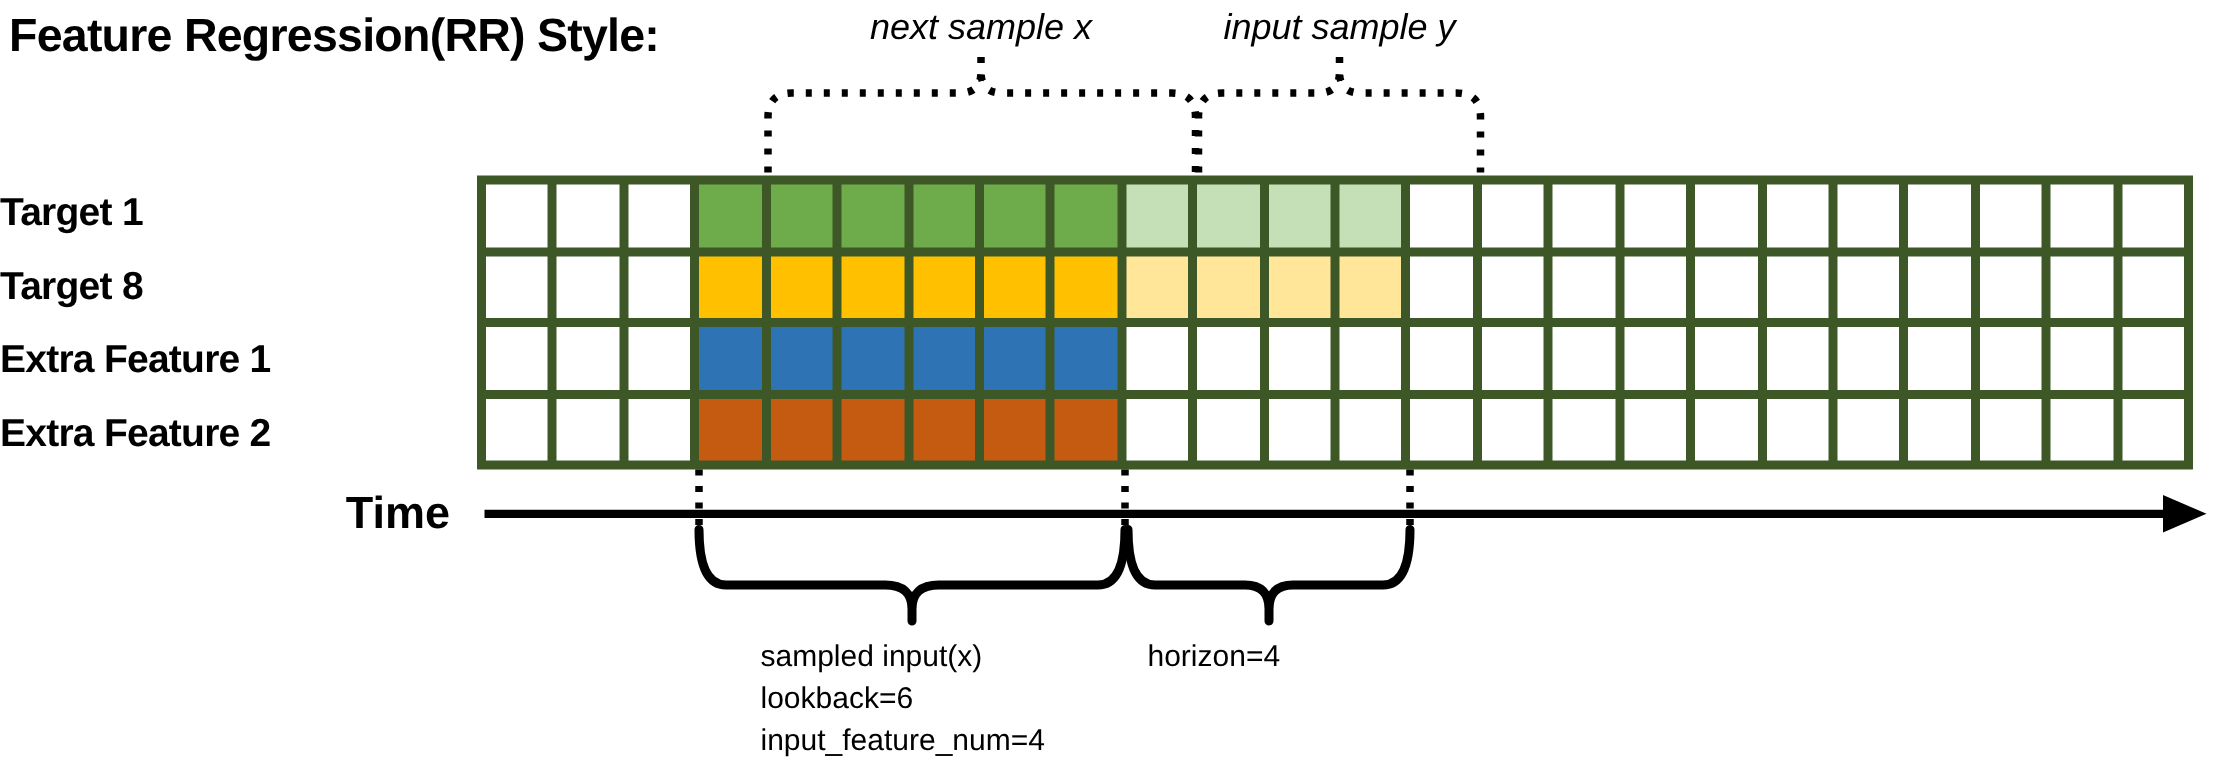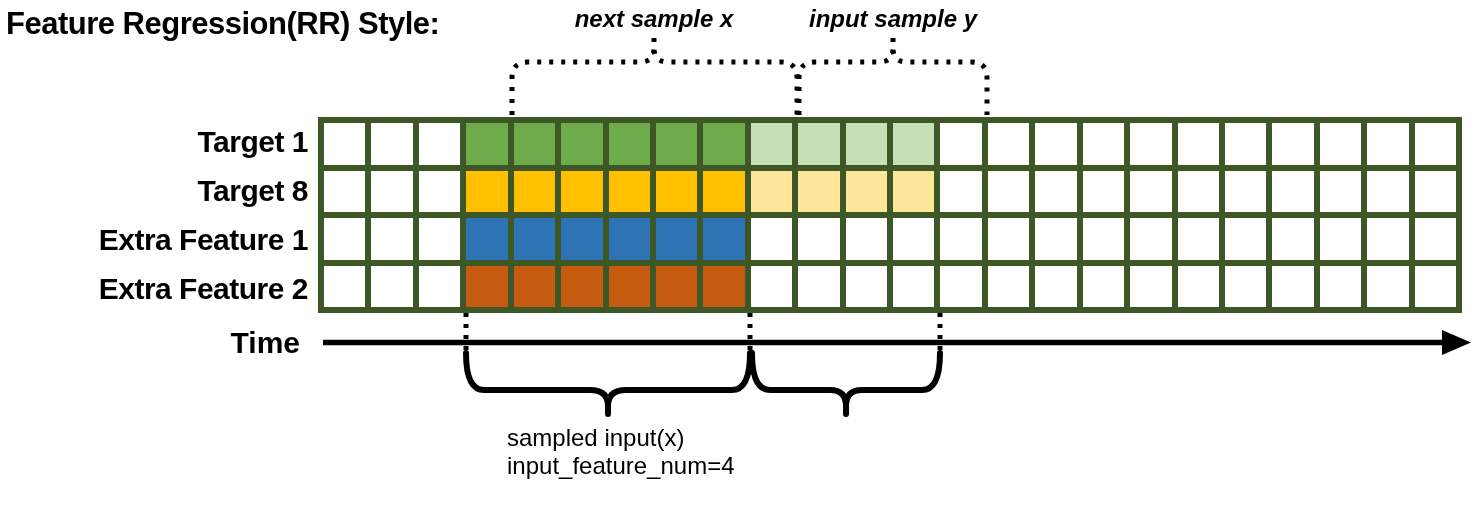--- a/index.html
+++ b/index.html
@@ -6,40 +6,40 @@
   body{
     width:1476px;height:516px;position:relative;background:#ffffff;
     font-family:"Liberation Sans", sans-serif;color:#000;overflow:hidden;
   }
   .abs{position:absolute;}
   #title{
     left:6px;top:6px;font-size:31px;font-weight:bold;letter-spacing:-0.5px;
   }
   .next-label{
     top:5px;width:300px;text-align:center;font-style:italic;
-    font-size:24px;font-weight:700;letter-spacing:0;
+    font-size:24px;font-weight:400;letter-spacing:0;
   }
   #next-x-label{left:504px;}
   #next-y-label{left:743px;}
   .row-label{
-    left:0;width:308px;text-align:right;font-size:30px;font-weight:bold;
+    left:0;width:308px;text-align:left;font-size:26px;font-weight:bold;
     height:49px;line-height:49px;letter-spacing:-0.5px;
   }
   #time-label{
     left:0;width:300px;text-align:right;top:325px;font-size:30px;
     font-weight:bold;line-height:35px;
   }
   #grid{
     left:318px;top:117px;width:1144px;height:196px;box-sizing:border-box;
     display:grid;grid-template-columns:repeat(24,1fr);
     grid-template-rows:repeat(4,1fr);gap:6px;padding:6px;
   }
   #grid .cell{width:100%;height:100%;}
   svg.overlay{position:absolute;left:0;top:0;pointer-events:none;}
-  .caption{font-size:24px;line-height:28px;top:424px;white-space:nowrap;}
+  .caption{font-size:20px;line-height:28px;top:424px;white-space:nowrap;}
   #input-caption{left:507px;}
   #output-caption{left:765px;}
 </style>
 </head>
 <body>
 
 <div id="title" class="abs">Feature Regression(RR) Style:</div>
 
 <div id="next-x-label" class="abs next-label">next sample x</div>
 <div id="next-y-label" class="abs next-label">input sample y</div>
@@ -163,16 +163,18 @@
   <line x1="323" y1="342.5" x2="1446" y2="342.5" stroke="#000" stroke-width="5.5"></line>
   <polygon points="1442,330 1471,342.5 1442,355" fill="#000"></polygon>
 
   <path d="M 466,353 Q 466,390 484,390 L 590,390 Q 608,390 608,406 L 608,414 M 608,414 L 608,406 Q 608,390 626,390 L 732,390 Q 750,390 750,353" fill="none" stroke="#000" stroke-width="6" stroke-linecap="round"></path>
 
   <path d="M 752,353 Q 752,390 770,390 L 830,390 Q 846,390 846,406 L 846,414 M 846,414 L 846,406 Q 846,390 862,390 L 922,390 Q 940,390 940,353" fill="none" stroke="#000" stroke-width="6" stroke-linecap="round"></path>
 </svg>
 
 <div id="input-caption" class="abs caption">
   <div>sampled input(x)</div>
+  <div>lookback=6</div>
   <div>input_feature_num=4</div>
 </div>
 <div id="output-caption" class="abs caption">
+  <div>horizon=4</div>
 </div>
 
 </body></html>

